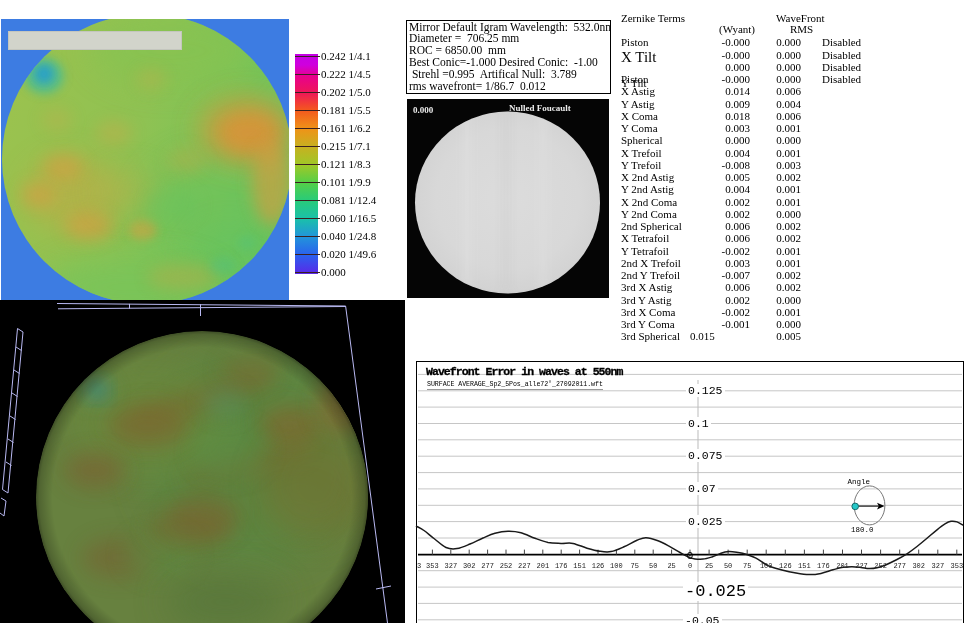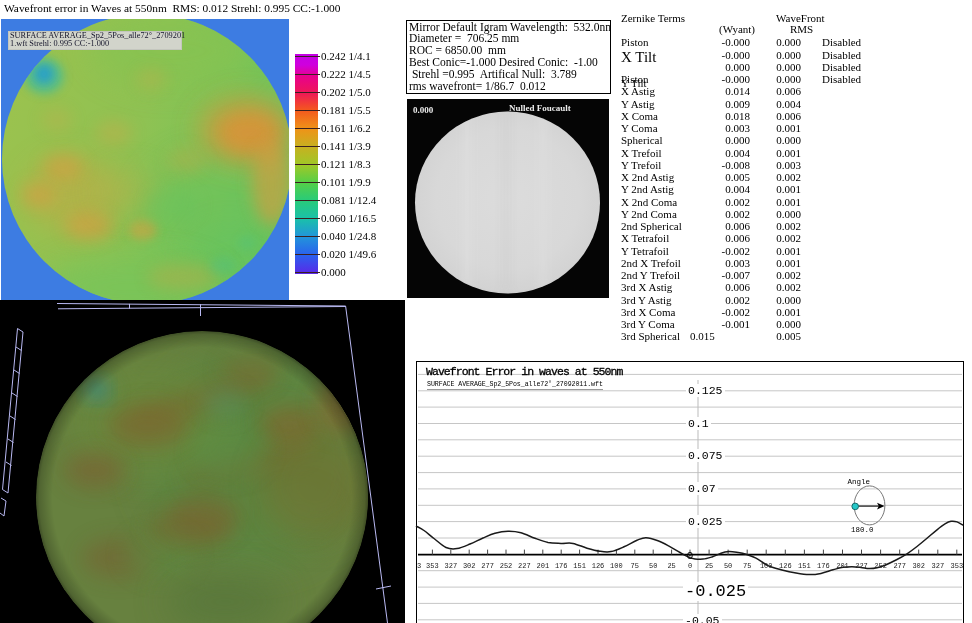--- a/index.html
+++ b/index.html
@@ -1,20 +1,19 @@
 <!DOCTYPE html>
 <html><head><meta charset="utf-8"><style>
 html,body{margin:0;padding:0}
 #page{position:relative;width:972px;height:623px;background:#fff;overflow:hidden;font-family:"Liberation Serif",serif}
 .abs{position:absolute}
 .ser{font-family:"Liberation Serif",serif;color:#000}
 .mono{font-family:"Liberation Mono",monospace;color:#000}
 </style></head><body>
 <div id="page">
-<div class="abs ser" style="left:4px;top:2px;font-size:11.4px;white-space:nowrap">Wavefront error in Waves at 550nm&nbsp; RMS: 0.012 Strehl: 0.995 CC:-1.000</div>
 <svg class="abs" style="left:1px;top:19px" width="288" height="281" viewBox="0 0 288 281">
 <defs>
 <clipPath id="mclip">
           <circle cx="146" cy="140" r="145"></circle>
         </clipPath>
 <linearGradient id="mbase" x1="0" y1="0" x2="1" y2="0.25">
 <stop offset="0" stop-color="#9ec24d"></stop>
           <stop offset="0.55" stop-color="#8fc253"></stop>
           <stop offset="0.85" stop-color="#78c458"></stop>
           <stop offset="1" stop-color="#6cc45e"></stop>
@@ -51,35 +50,34 @@
 <ellipse cx="182" cy="258" rx="36" ry="13" fill="#d2a040" opacity="0.33" filter="url(#b10)"></ellipse>
 <ellipse cx="56" cy="101" rx="15" ry="11" fill="#c8aa4c" opacity="0.35" filter="url(#b10)"></ellipse>
 <ellipse cx="43" cy="57" rx="20" ry="18" fill="#4fbd8d" opacity="0.85" filter="url(#b6)"></ellipse>
 <ellipse cx="43" cy="55" rx="10" ry="10" fill="#2ba2c4" filter="url(#b6)"></ellipse>
 <ellipse cx="222" cy="247" rx="13" ry="9" fill="#4ec183" opacity="0.4" filter="url(#b6)"></ellipse>
 <ellipse cx="246" cy="224" rx="9" ry="7" fill="#50c37f" opacity="0.4" filter="url(#b6)"></ellipse>
 <ellipse cx="172" cy="186" rx="26" ry="18" fill="#63c45e" opacity="0.4" filter="url(#b10)"></ellipse>
 </g>
 </svg>
 <div class="abs" style="left:8px;top:31px;width:172px;height:17px;background:#d2d4cb;border:1px solid #c4c6be"></div>
-<div class="abs ser" style="left:10px;top:31.5px;font-size:8.3px;line-height:8.3px;color:#14142a;white-space:nowrap">SURFACE AVERAGE_Sp2_5Pos_alle72°_2709201<br>1.wft Strehl: 0.995 CC:-1.000</div>
 <div class="abs" style="left:294.5px;top:54px;width:23px;height:219.5px;background:linear-gradient(to bottom,
 #c400e6 0%, #cf00de 5%, #e8008e 10%, #ee1659 17.5%, #f4581e 25.5%, #ef9318 34%, #c8b020 42%, #9fc828 50.5%, #55cf47 58.5%, #29cb79 66.5%, #1ac0aa 75%, #2295da 83%, #2b60ee 91.5%, #5a28e8 100%)"></div>
 <div class="abs" style="left:295px;top:56.0px;width:24.5px;height:1.4px;background:#3a2020"></div>
 <div class="abs ser" style="left:321px;top:50.0px;font-size:11px;white-space:nowrap">0.242 1/4.1</div>
 <div class="abs" style="left:295px;top:74.0px;width:24.5px;height:1.4px;background:#3a2020"></div>
 <div class="abs ser" style="left:321px;top:68.0px;font-size:11px;white-space:nowrap">0.222 1/4.5</div>
 <div class="abs" style="left:295px;top:92.0px;width:24.5px;height:1.4px;background:#3a2020"></div>
 <div class="abs ser" style="left:321px;top:86.0px;font-size:11px;white-space:nowrap">0.202 1/5.0</div>
 <div class="abs" style="left:295px;top:110.0px;width:24.5px;height:1.4px;background:#3a2020"></div>
 <div class="abs ser" style="left:321px;top:104.0px;font-size:11px;white-space:nowrap">0.181 1/5.5</div>
 <div class="abs" style="left:295px;top:128.0px;width:24.5px;height:1.4px;background:#3a2020"></div>
 <div class="abs ser" style="left:321px;top:122.0px;font-size:11px;white-space:nowrap">0.161 1/6.2</div>
 <div class="abs" style="left:295px;top:146.0px;width:24.5px;height:1.4px;background:#3a2020"></div>
-<div class="abs ser" style="left:321px;top:140.0px;font-size:11px;white-space:nowrap">0.141 1/3.9</div>
+<div class="abs ser" style="left:321px;top:140.0px;font-size:11px;white-space:nowrap">0.215 1/7.1</div>
 <div class="abs" style="left:295px;top:164.0px;width:24.5px;height:1.4px;background:#3a2020"></div>
 <div class="abs ser" style="left:321px;top:158.0px;font-size:11px;white-space:nowrap">0.121 1/8.3</div>
 <div class="abs" style="left:295px;top:182.0px;width:24.5px;height:1.4px;background:#3a2020"></div>
 <div class="abs ser" style="left:321px;top:176.0px;font-size:11px;white-space:nowrap">0.101 1/9.9</div>
 <div class="abs" style="left:295px;top:200.0px;width:24.5px;height:1.4px;background:#3a2020"></div>
 <div class="abs ser" style="left:321px;top:194.0px;font-size:11px;white-space:nowrap">0.081 1/12.4</div>
 <div class="abs" style="left:295px;top:218.0px;width:24.5px;height:1.4px;background:#3a2020"></div>
 <div class="abs ser" style="left:321px;top:212.0px;font-size:11px;white-space:nowrap">0.060 1/16.5</div>
 <div class="abs" style="left:295px;top:236.0px;width:24.5px;height:1.4px;background:#3a2020"></div>
 <div class="abs ser" style="left:321px;top:230.0px;font-size:11px;white-space:nowrap">0.040 1/24.8</div>
@@ -302,21 +300,21 @@
       <line x1="899.7" y1="549.6" x2="899.7" y2="554.6" stroke="#444" stroke-width="1"></line>
       <line x1="918.7" y1="549.6" x2="918.7" y2="554.6" stroke="#444" stroke-width="1"></line>
       <line x1="937.8" y1="549.6" x2="937.8" y2="554.6" stroke="#444" stroke-width="1"></line>
       <line x1="956.8" y1="549.6" x2="956.8" y2="554.6" stroke="#444" stroke-width="1"></line>
 <path d="M416,526 C417.3,526.8 421.0,528.4 424,530.5 C427.0,532.6 430.3,535.7 434,538.5 C437.7,541.3 442.2,545.8 446,547.5 C449.8,549.2 453.0,549.2 457,548.6 C461.0,548.0 465.7,545.8 470,544 C474.3,542.2 478.8,539.8 483,538 C487.2,536.2 490.8,534.4 495,533.3 C499.2,532.2 503.7,531.4 508,531.3 C512.3,531.2 516.5,531.6 521,532.8 C525.5,534.0 530.5,536.7 535,538.3 C539.5,539.9 543.7,541.5 548,542.4 C552.3,543.2 556.8,543.2 561,543.4 C565.2,543.6 568.7,542.6 573,543.4 C577.3,544.2 582.5,546.9 587,548.2 C591.5,549.5 596.0,550.7 600,551.3 C604.0,551.9 607.0,552.4 611,551.6 C615.0,550.9 619.7,548.7 624,546.8 C628.3,544.9 633.3,541.8 637,540.3 C640.7,538.8 642.5,537.6 646,537.7 C649.5,537.8 654.2,539.4 658,540.8 C661.8,542.2 665.3,544.2 669,546.2 C672.7,548.2 677.0,550.8 680,552.5 C683.0,554.2 684.5,555.4 687,556.3 C689.5,557.6 692.3,558.6 695,558.9 C697.7,559.2 700.2,559.3 703,559.1 C705.8,558.9 709.0,557.9 712,557.0 C715.0,556.1 718.2,554.3 721,553.3 C723.8,552.3 726.2,551.8 729,551.6 C731.8,551.5 735.2,552.1 738,552.5 C740.8,552.9 743.0,553.2 746,554.2 C749.0,555.2 752.3,556.3 756,558.2 C759.7,560.1 763.8,563.7 768,565.6 C772.2,567.5 776.3,568.5 781,569.7 C785.7,570.9 791.3,572.2 796,573 C800.7,573.8 804.8,574.5 809,574.6 C813.2,574.7 817.0,574.2 821,573.4 C825.0,572.6 829.3,570.8 833,569.8 C836.7,568.8 839.8,567.7 843,567.2 C846.2,566.7 849.0,566.7 852,566.7 C855.0,566.7 858.2,567.1 861,567.4 C863.8,567.7 866.3,568.5 869,568.6 C871.7,568.7 874.3,568.4 877,567.8 C879.7,567.2 881.8,566.5 885,565.2 C888.2,563.9 892.3,561.9 896,560 C899.7,558.1 903.5,556.0 907,553.8 C910.5,551.5 913.7,549.1 917,546.5 C920.3,543.9 923.7,541.1 927,538.3 C930.3,535.5 934.0,532.2 937,529.8 C940.0,527.4 942.7,525.3 945,523.9 C947.3,522.5 949.0,521.6 951,521.3 C953.0,521.0 955.0,521.2 957,521.9 C959.0,522.6 962.0,524.7 963,525.3" fill="none" stroke="#1a1a1a" stroke-width="1.5"></path>
 <ellipse cx="869.5" cy="505.4" rx="15.4" ry="19.5" fill="none" stroke="#777" stroke-width="1"></ellipse>
 <line x1="855" y1="506.1" x2="880" y2="506.1" stroke="#000" stroke-width="1.1"></line>
 <path d="M884.5,506.1 L877,502.8 L878.8,506.1 L877,509.4 Z" fill="#000"></path>
 <circle cx="855.2" cy="506.4" r="3.3" fill="#25c8c8" stroke="#1a6a6a" stroke-width="1"></circle>
 </svg>
-<div class="abs mono" style="left:426px;top:364.5px;font-size:11.5px;font-weight:normal;letter-spacing:-0.95px;-webkit-text-stroke:0.3px #000;white-space:nowrap">Wavefront Error in waves at 550nm</div>
+<div class="abs mono" style="left:426px;top:364.5px;font-size:11.5px;font-weight:bold;letter-spacing:-0.95px;-webkit-text-stroke:0.3px #000;white-space:nowrap">Wavefront Error in waves at 550nm</div>
 <div class="abs mono" style="left:427px;top:381px;font-size:6.6px;letter-spacing:-0.05px;white-space:nowrap;border-bottom:1px solid #999;padding-bottom:1px">SURFACE AVERAGE_Sp2_5Pos_alle72°_27092011.wft</div>
 <div class="abs mono" style="left:686.0px;top:383.8px;font-size:11.5px;background:#fff;padding:0 2px;white-space:nowrap">0.125</div>
 <div class="abs mono" style="left:686.0px;top:416.5px;font-size:11.5px;background:#fff;padding:0 2px;white-space:nowrap">0.1</div>
 <div class="abs mono" style="left:686.0px;top:449.2px;font-size:11.5px;background:#fff;padding:0 2px;white-space:nowrap">0.075</div>
 <div class="abs mono" style="left:686.0px;top:481.9px;font-size:11.5px;background:#fff;padding:0 2px;white-space:nowrap">0.07</div>
 <div class="abs mono" style="left:686.0px;top:514.6px;font-size:11.5px;background:#fff;padding:0 2px;white-space:nowrap">0.025</div>
 <div class="abs mono" style="left:686.5px;top:549.0px;font-size:11.5px;white-space:nowrap">0</div>
 <div class="abs mono" style="left:683.0px;top:581.5px;font-size:17px;background:#fff;padding:0 2px;white-space:nowrap">-0.025</div>
 <div class="abs mono" style="left:683.0px;top:614.0px;font-size:11.5px;background:#fff;padding:0 2px;white-space:nowrap">-0.05</div>
 <div class="abs mono" style="left:680.0px;top:561.5px;width:20px;text-align:center;font-size:7px;color:#222">0</div>

